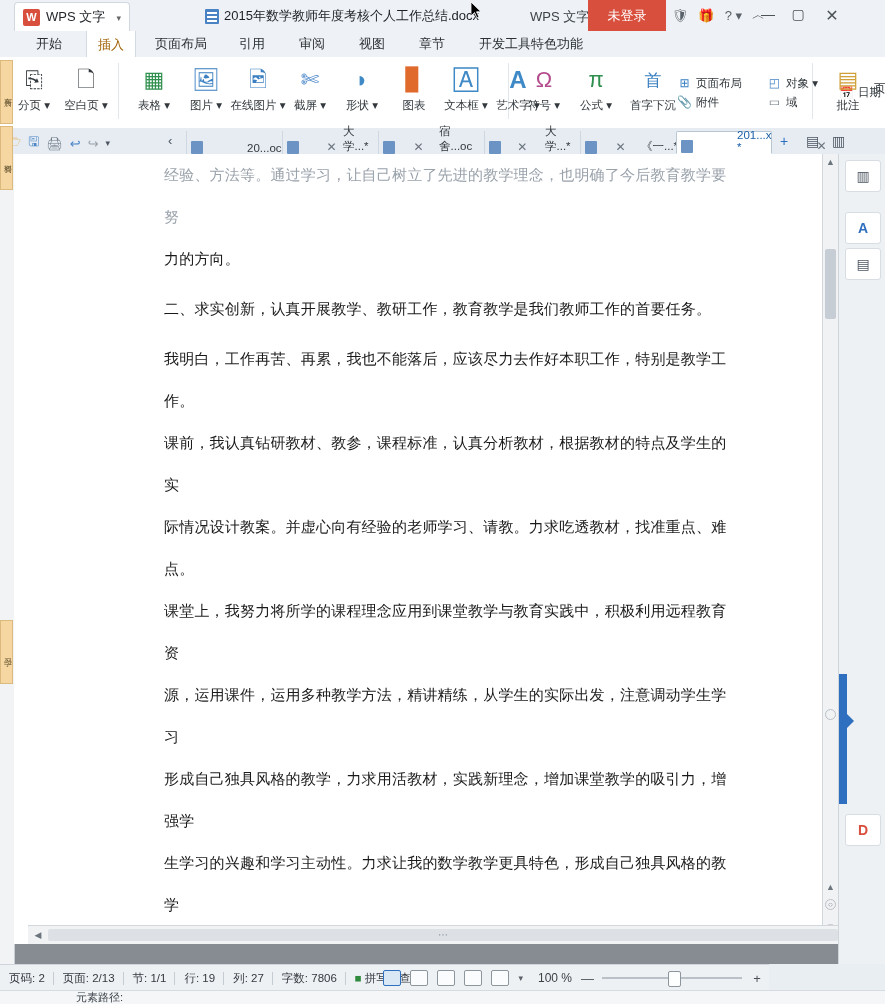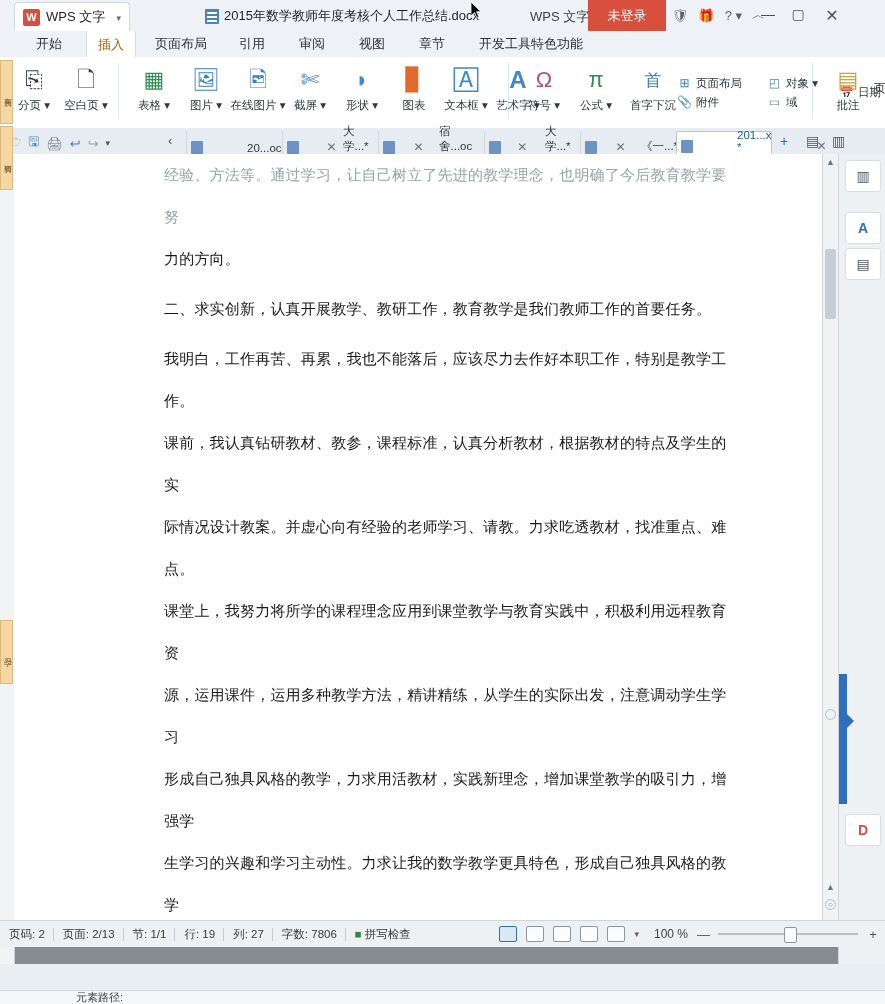--- a/index.html
+++ b/index.html
@@ -383,22 +383,22 @@
     left: 8px; top: 560px;
     width: 0; height: 0;
     border-top: 7px solid transparent;
     border-bottom: 7px solid transparent;
     border-left: 7px solid #2f6fbf;
   }
 
   
   .statusbar {
     position: absolute;
-    left: 0; top: 920px;
-    width: 885px; height: 26px;
+    left: 0; top: 964px;
+    width: 769px; height: 26px;
     background: #eef1f4;
     border-top: 1px solid #cfd5db;
     display: flex;
     align-items: center;
     font-size: 11.5px;
     color: #33393f;
   }
   .sb-item { margin-left: 9px; white-space: nowrap; }
   .sb-sep {
     width: 1px; height: 13px;

